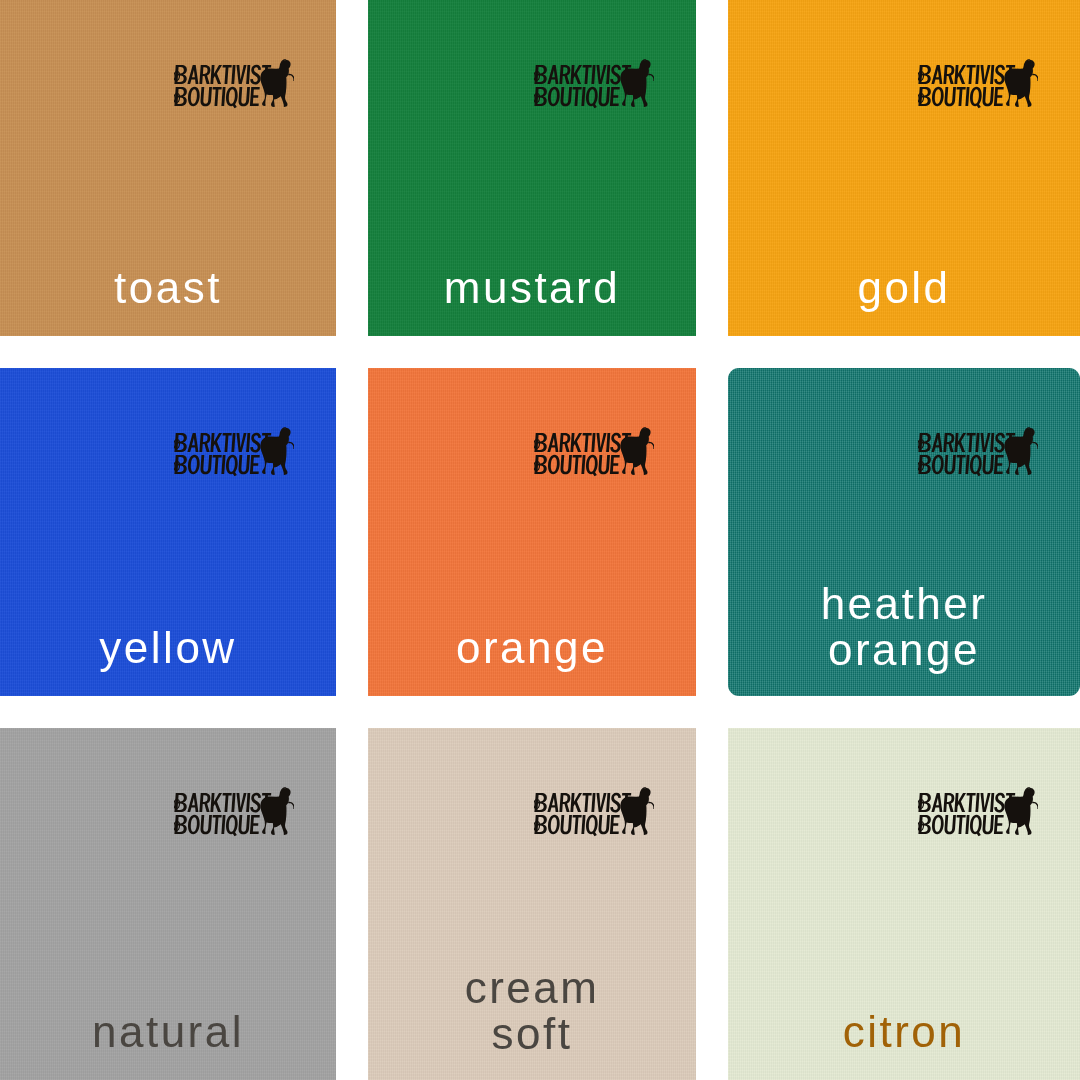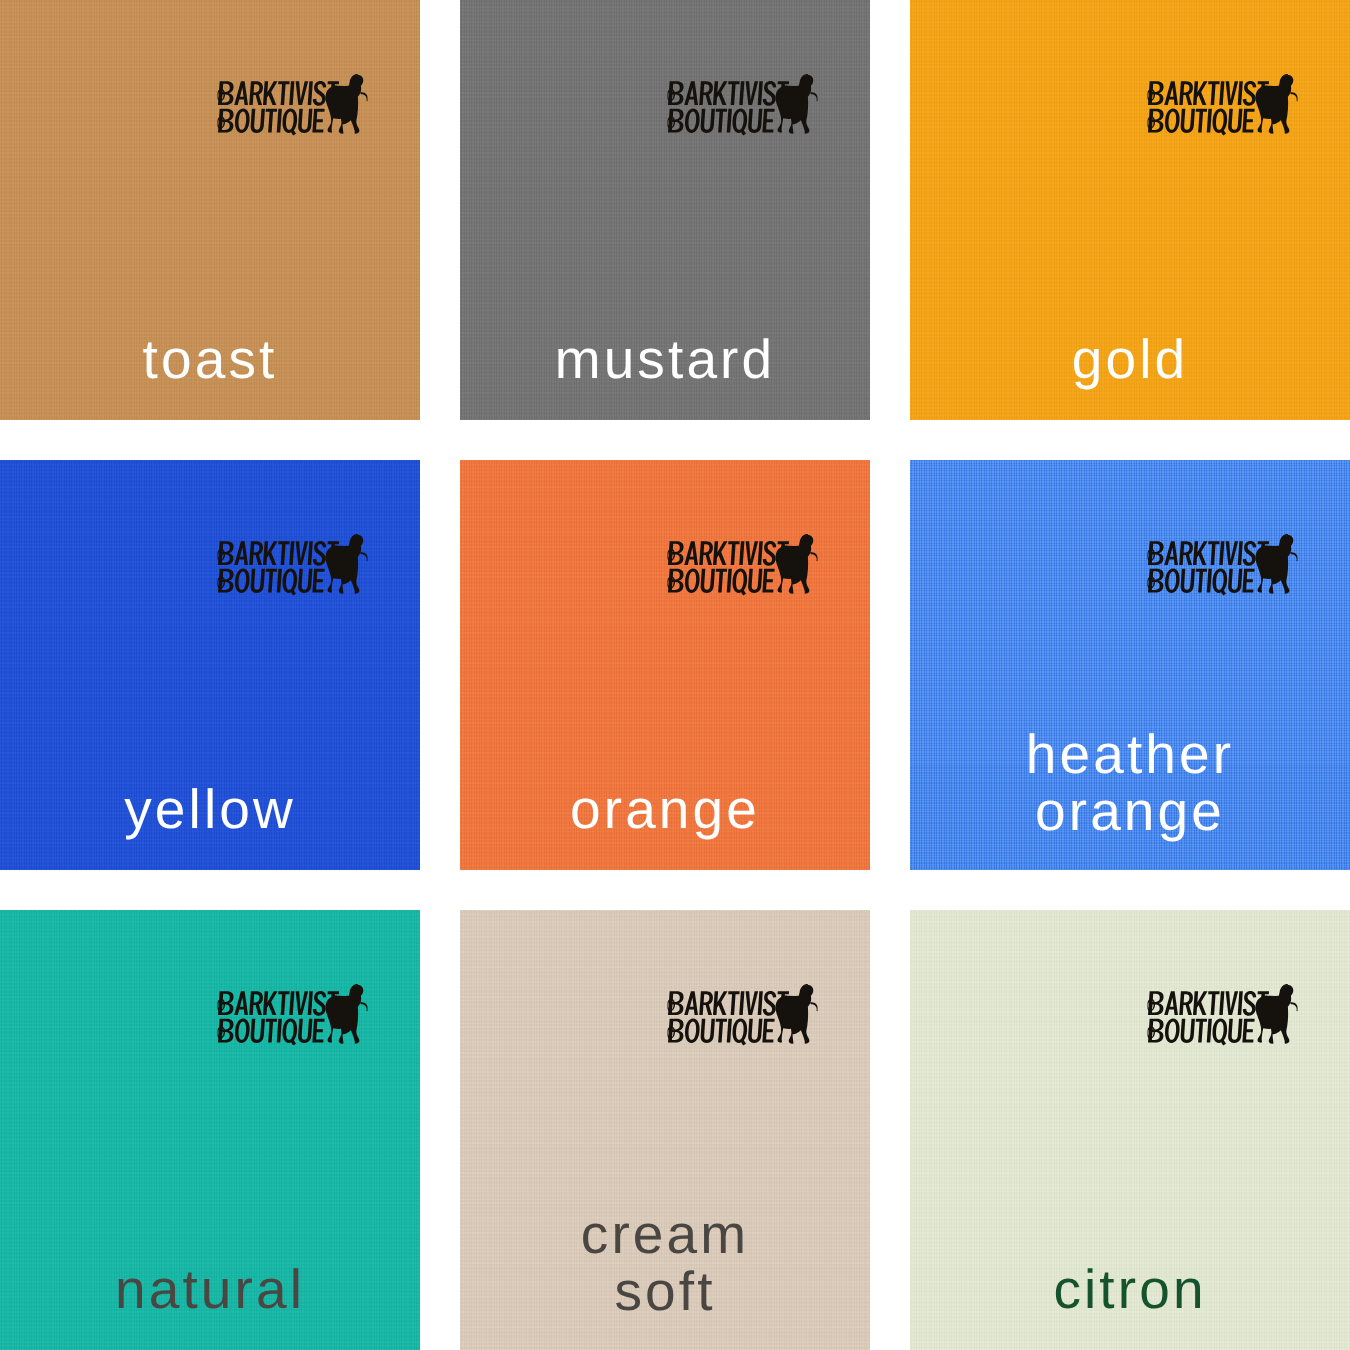--- a/index.html
+++ b/index.html
@@ -240,21 +240,21 @@
         </g>
       </g>
     </svg>
   </div>
         <div class="color-name" style="color: rgb(255, 255, 255);">
           <span class="line">toast</span>
         </div>
       </div>
     </div>
     <div class="swatch gut-r gut-l gut-b">
-      <div class="tile" style="background-color: #737373;">
+      <div class="tile" style="background-color: #15803d;">
         <div class="brand-logo">
     <svg viewBox="0 0 240 112" xmlns="http://www.w3.org/2000/svg" aria-hidden="true">
       <g class="logo-ink" fill="#15110d" color="#15110d">
 
         <g transform="translate(2,6) skewX(-4)">
 
           <path d="M2 8 L2 46 L14 46 C22 46 26 42 26 36 C26 31 23 28 18 27 C22 26 25 23 25 18 C25 12 21 8 13 8 Z
                    M8 12 L12 12 C16 12 19 14 19 19 C19 23 16 25 12 25 L8 25 Z
                    M8 29 L12 29 C17 29 20 31 20 36 C20 40 17 42 12 42 L8 42 Z"></path>
           <ellipse cx="5.5" cy="30" rx="5.5" ry="9" fill="none" stroke="currentColor" stroke-width="2.4"></ellipse>
@@ -768,21 +768,21 @@
         </g>
       </g>
     </svg>
   </div>
         <div class="color-name" style="color: rgb(255, 255, 255);">
           <span class="line">orange</span>
         </div>
       </div>
     </div>
     <div class="swatch gut-l gut-b gut-t">
-      <div class="tile heathered" style="background-color: #3b82f6;">
+      <div class="tile heathered" style="background-color: #0f766e; border-radius: 11px;">
         <div class="brand-logo">
     <svg viewBox="0 0 240 112" xmlns="http://www.w3.org/2000/svg" aria-hidden="true">
       <g class="logo-ink" fill="#15110d" color="#15110d">
 
         <g transform="translate(2,6) skewX(-4)">
 
           <path d="M2 8 L2 46 L14 46 C22 46 26 42 26 36 C26 31 23 28 18 27 C22 26 25 23 25 18 C25 12 21 8 13 8 Z
                    M8 12 L12 12 C16 12 19 14 19 19 C19 23 16 25 12 25 L8 25 Z
                    M8 29 L12 29 C17 29 20 31 20 36 C20 40 17 42 12 42 L8 42 Z"></path>
           <ellipse cx="5.5" cy="30" rx="5.5" ry="9" fill="none" stroke="currentColor" stroke-width="2.4"></ellipse>
@@ -901,21 +901,21 @@
       </g>
     </svg>
   </div>
         <div class="color-name two-line" style="color: rgb(255, 255, 255);">
           <span class="line">heather</span>
           <span class="line">orange</span>
         </div>
       </div>
     </div>
     <div class="swatch gut-r gut-t">
-      <div class="tile" style="background-color: #14b8a6;">
+      <div class="tile" style="background-color: #a3a3a3;">
         <div class="brand-logo">
     <svg viewBox="0 0 240 112" xmlns="http://www.w3.org/2000/svg" aria-hidden="true">
       <g class="logo-ink" fill="#15110d" color="#15110d">
 
         <g transform="translate(2,6) skewX(-4)">
 
           <path d="M2 8 L2 46 L14 46 C22 46 26 42 26 36 C26 31 23 28 18 27 C22 26 25 23 25 18 C25 12 21 8 13 8 Z
                    M8 12 L12 12 C16 12 19 14 19 19 C19 23 16 25 12 25 L8 25 Z
                    M8 29 L12 29 C17 29 20 31 20 36 C20 40 17 42 12 42 L8 42 Z"></path>
           <ellipse cx="5.5" cy="30" rx="5.5" ry="9" fill="none" stroke="currentColor" stroke-width="2.4"></ellipse>
@@ -1292,18 +1292,18 @@
 
           <path d="M44.0 6.0 C45.6 3.2 48.0 1.2 50.8 0.6 C52.4 0.2 54.0 0.4 55.4 1.2 L51.0 3.0 L46.6 5.6 Z"></path>
 
           <path d="M58.0 30.0 C62.0 29.0 66.0 30.4 68.6 33.4 C71.2 36.4 72.0 40.4 71.0 44.2
                    L68.4 43.6 C69.2 40.6 68.6 37.6 66.8 35.4 C65.0 33.2 62.2 32.2 59.4 32.8 Z"></path>
 
         </g>
       </g>
     </svg>
   </div>
-        <div class="color-name dark" style="color: #14532d;">
+        <div class="color-name dark" style="color: #a16207;">
           <span class="line">citron</span>
         </div>
       </div>
     </div>
   </div>
 
 </body></html>

